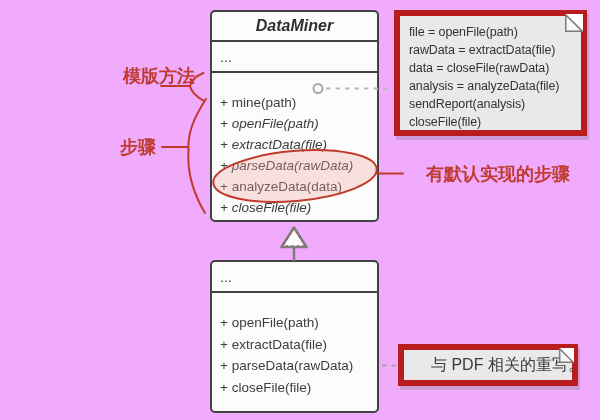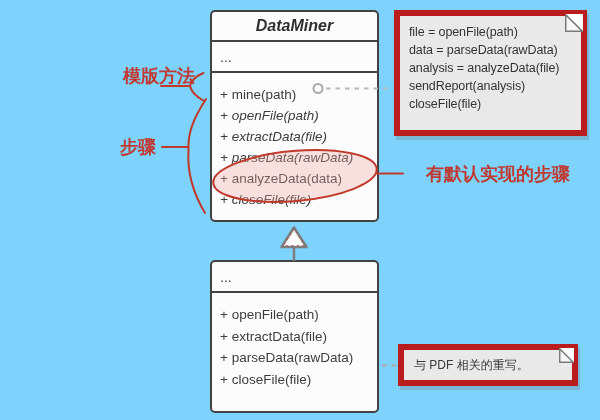--- a/index.html
+++ b/index.html
@@ -1,47 +1,47 @@
 <!DOCTYPE html>
 <html><head>
 <meta charset="utf-8">
 <style>
   html,body{margin:0;padding:0;background:#ffffff;}
   #canvas{
-    position:relative;width:600px;height:420px;background:#7dd3fc;overflow:hidden;
+    position:relative;width:600px;height:420px;background:#f0abfc;overflow:hidden;
     font-family:"Liberation Sans","DejaVu Sans",sans-serif;color:#3a3a3a;
   }
   
   .uml{
     position:absolute;background:#fcfcfc;border:2px solid #424242;border-radius:5px;
     box-sizing:border-box;
   }
   .uml-title{
     height:28px;border-bottom:2px solid #424242;display:flex;align-items:center;justify-content:center;
     font-size:16px;font-weight:bold;color:#2f2f2f;
   }
   .uml-title.italic{font-style:italic;}
   .uml-ellipsis{
     height:29px;border-bottom:2px solid #424242;padding-left:8px;display:flex;align-items:center;
     font-size:14px;color:#3d3d3d;
   }
-  .uml-methods{padding:11px 0 0 8px;}
+  .uml-methods{padding:19px 0 0 8px;}
   .m{font-size:13.5px;line-height:21px;white-space:nowrap;color:#3d3d3d;}
   #pdf-box .m{line-height:21.5px;}
   .m.it{font-style:italic;}
   
   .note{
     position:absolute;background:#e9e9e9;border:6px solid #b91c1c;box-sizing:border-box;
     box-shadow:2px 4px 0 rgba(110,110,110,0.28);overflow:visible;
   }
   .note-fold{position:absolute;top:-2px;right:-2px;}
   .note-lines{padding:8px 0 0 9px;}
   .note-line{font-size:12.5px;line-height:17.9px;white-space:nowrap;color:#333;letter-spacing:-0.1px;}
   #note-pdf{display:flex;align-items:center;}
-  .note-pdf-text{font-size:12px;color:#3a3a3a;padding-left:10px;white-space:nowrap;}
+  .note-pdf-text{font-size:16px;color:#3a3a3a;padding-left:27px;white-space:nowrap;}
   
   .red-label{
     position:absolute;font-size:18px;font-weight:bold;color:#bf3a30;white-space:nowrap;line-height:20px;
   }
   #overlay{position:absolute;left:0;top:0;pointer-events:none;}
 </style>
 </head>
 <body>
 
 <div id="canvas">
@@ -65,21 +65,22 @@
       <div class="m">+ openFile(path)</div>
       <div class="m">+ extractData(file)</div>
       <div class="m">+ parseData(rawData)</div>
       <div class="m">+ closeFile(file)</div>
     </div>
   </div>
 
   <div class="note" id="note-pseudocode" style="left:394px;top:10px;width:193px;height:126px;">
     <div class="note-lines">
       <div class="note-line">file = openFile(path)</div>
-      <div class="note-line">data = parseData(rawData)</div>
+      <div class="note-line">rawData = extractData(file)</div>
+      <div class="note-line">data = closeFile(rawData)</div>
       <div class="note-line">analysis = analyzeData(file)</div>
       <div class="note-line">sendReport(analysis)</div>
       <div class="note-line">closeFile(file)</div>
     </div>
     <svg class="note-fold" width="18" height="18" viewBox="0 0 18 18">
       <polygon points="0,0 18,0 18,18" fill="#ffffff"></polygon>
       <polygon points="0.7,0.7 17.3,17.3 0.7,17.3" fill="#f7f7f7" stroke="#7a7a7a" stroke-width="1.6"></polygon>
     </svg>
   </div>
 

